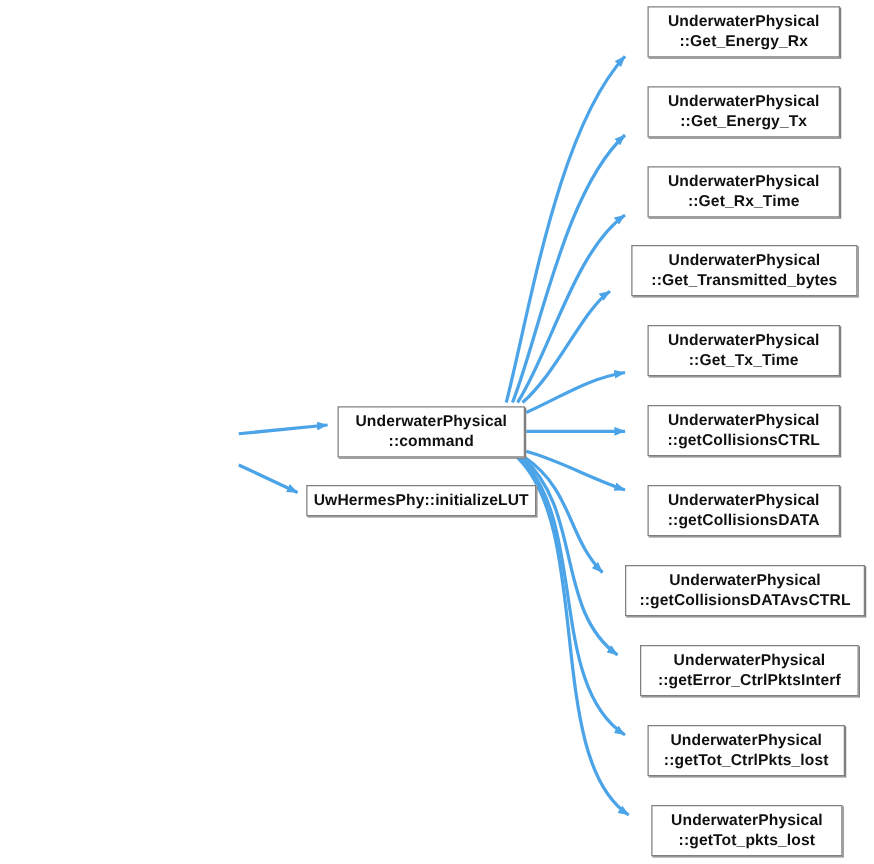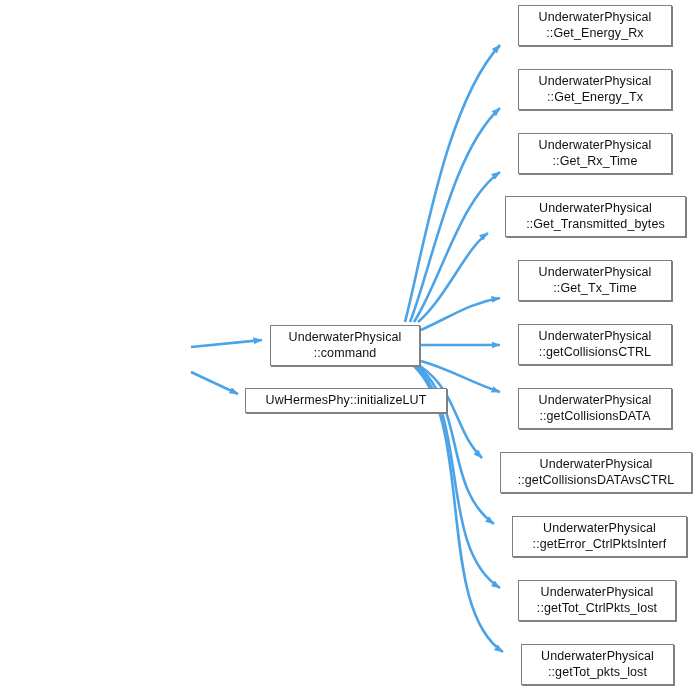--- a/index.html
+++ b/index.html
@@ -31,20 +31,21 @@
     box-shadow: 1px 1px 0 0 #808080;
     display: flex;
     align-items: center;
     justify-content: center;
     text-align: center;
     color: #101010;
     font-size: 12.5px;
     line-height: 15.5px;
     letter-spacing: 0.1px;
     z-index: 2;
+    font-weight: bold;
   }
   .node.current {
     background: #bfbfbf;
     border: 1px solid #404040;
     box-shadow: 1px 1px 0 0 #808080;
   }
   .node .label {
     display: block;
     white-space: pre-line;
     padding: 0 4px;
@@ -77,21 +78,21 @@
       <path d="M414,366 C474,424 436,608 503,652"></path>
     </g>
   </svg>
 
 
   <div class="node" style="left:270px; top:325px; width:150px; height:41px;">
     <span class="label">UnderwaterPhysical
 ::command</span>
   </div>
 
-  <div class="node" style="left:245px; top:388px; width:202px; height:25px;">
+  <div class="node" style="left:245px; top:388px; width:184px; height:25px;">
     <span class="label">UwHermesPhy::initializeLUT</span>
   </div>
 
   <div class="node" style="left:518px; top:5px; width:154px; height:41px;">
     <span class="label">UnderwaterPhysical
 ::Get_Energy_Rx</span>
   </div>
 
   <div class="node" style="left:518px; top:69px; width:154px; height:41px;">
     <span class="label">UnderwaterPhysical

